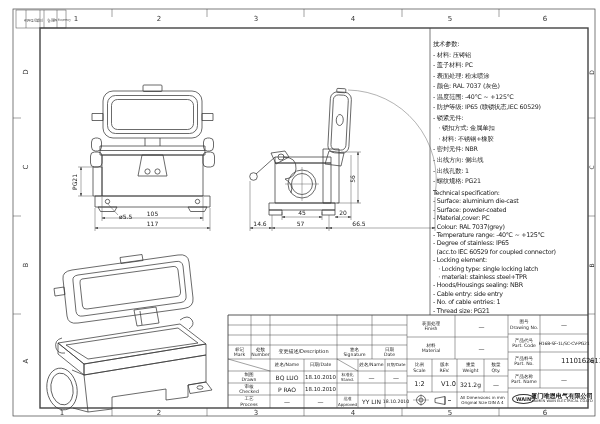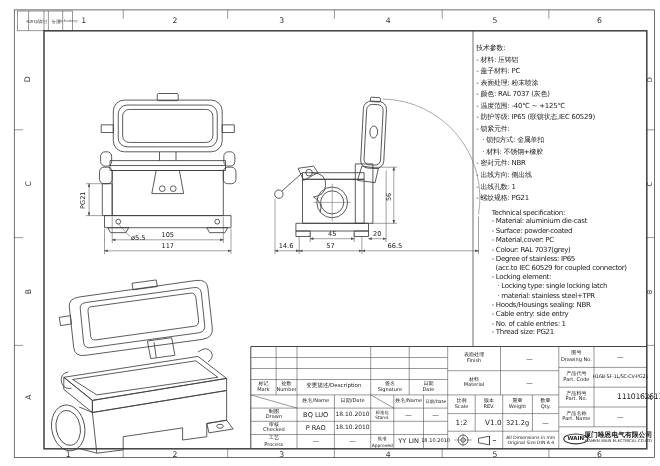--- a/index.html
+++ b/index.html
@@ -7,21 +7,21 @@
          font-family:"DejaVu Sans",sans-serif;color:#222;}
   .abs{position:absolute;}
   .cc{position:absolute;display:flex;flex-direction:column;align-items:center;justify-content:center;
       text-align:center;color:#222;}
   .lbl{font-size:4.6px;line-height:5.2px;white-space:nowrap;}
   .val{font-size:6px;line-height:7px;white-space:nowrap;}
   .zone{font-size:7px;color:#333;}
   .zl{transform:rotate(-90deg);}
   .r180{transform:rotate(180deg);font-size:4px;color:#444;white-space:nowrap;line-height:4.5px;}
   .cnline{font-size:6.3px;line-height:10.55px;letter-spacing:-0.2px;white-space:pre;color:#1d1d1d;}
-  .enline{font-size:6.4px;line-height:8.4px;letter-spacing:-0.3px;white-space:pre;color:#1d1d1d;margin-left:14px;}
+  .enline{font-size:6.4px;line-height:8.4px;letter-spacing:-0.3px;white-space:pre;color:#1d1d1d;}
   svg{position:absolute;overflow:visible;}
   .part{stroke:#3a3a3a;stroke-width:.75;fill:none;stroke-linejoin:round;}
   .thin{stroke:#555;stroke-width:.45;fill:none;}
   .dim{stroke:#555;stroke-width:.5;fill:none;}
   .dimtxt{font-size:6px;fill:#222;font-family:"DejaVu Sans",sans-serif;}
 </style>
 </head>
 <body>
 
 <div id="sheet">
@@ -144,24 +144,25 @@
     <div class="cnline">   · 锁扣方式: 金属单扣</div>
     <div class="cnline">   · 材料: 不锈钢+橡胶</div>
     <div class="cnline">- 密封元件: NBR</div>
     <div class="cnline">- 出线方向: 侧出线</div>
     <div class="cnline">- 出线孔数: 1</div>
     <div class="cnline">- 螺纹规格: PG21</div>
   </div>
 
   <div class="abs" style="left:433px;top:189px;width:152px;">
     <div class="enline">Technical specification:</div>
-    <div class="enline">- Material: aluminium die-cast</div>
+    <div class="enline">- Surface: aluminium die-cast</div>
     <div class="enline">- Surface: powder-coated</div>
     <div class="enline">- Material,cover: PC</div>
     <div class="enline">- Colour: RAL 7037(grey)</div>
+    <div class="enline">- Temperature range: -40℃ ~ +125℃</div>
     <div class="enline">- Degree of stainless: IP65</div>
     <div class="enline">  (acc.to IEC 60529 for coupled connector)</div>
     <div class="enline">- Locking element:</div>
     <div class="enline">   · Locking type: single locking latch</div>
     <div class="enline">   · material: stainless steel+TPR</div>
     <div class="enline">- Hoods/Housings sealing: NBR</div>
     <div class="enline">- Cable entry: side entry</div>
     <div class="enline">- No. of cable entries: 1</div>
     <div class="enline">- Thread size: PG21</div>
   </div>

